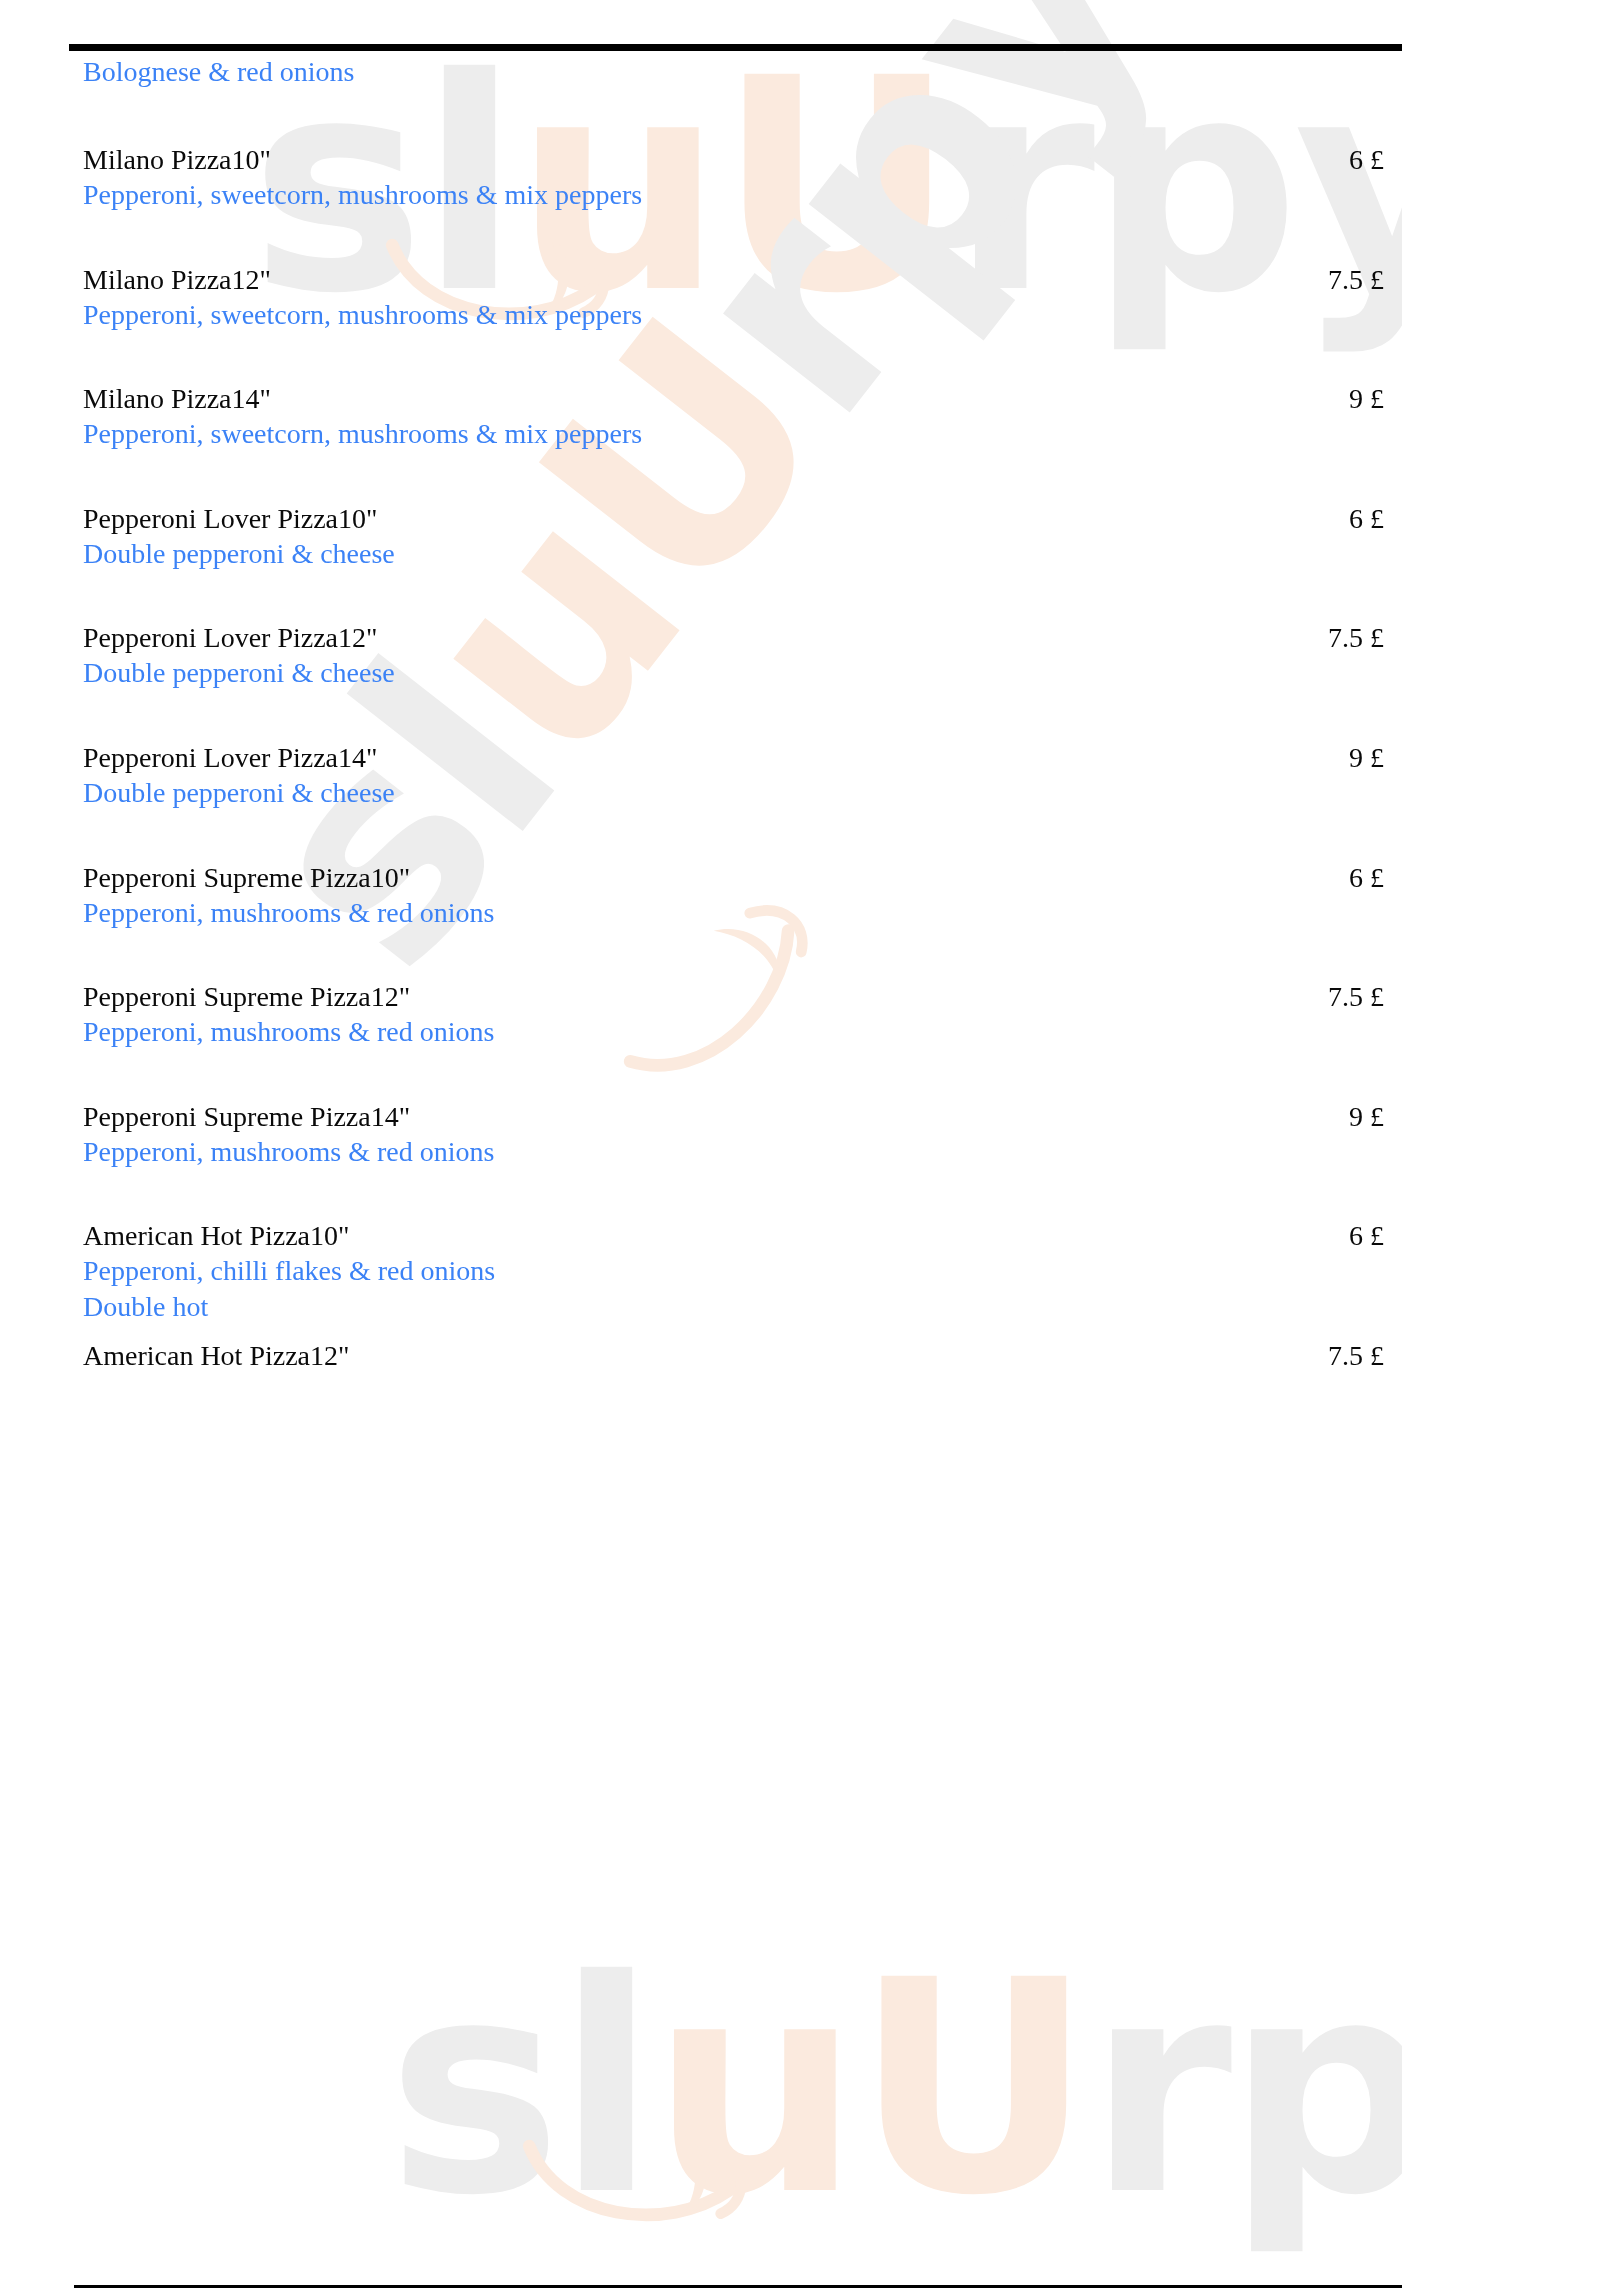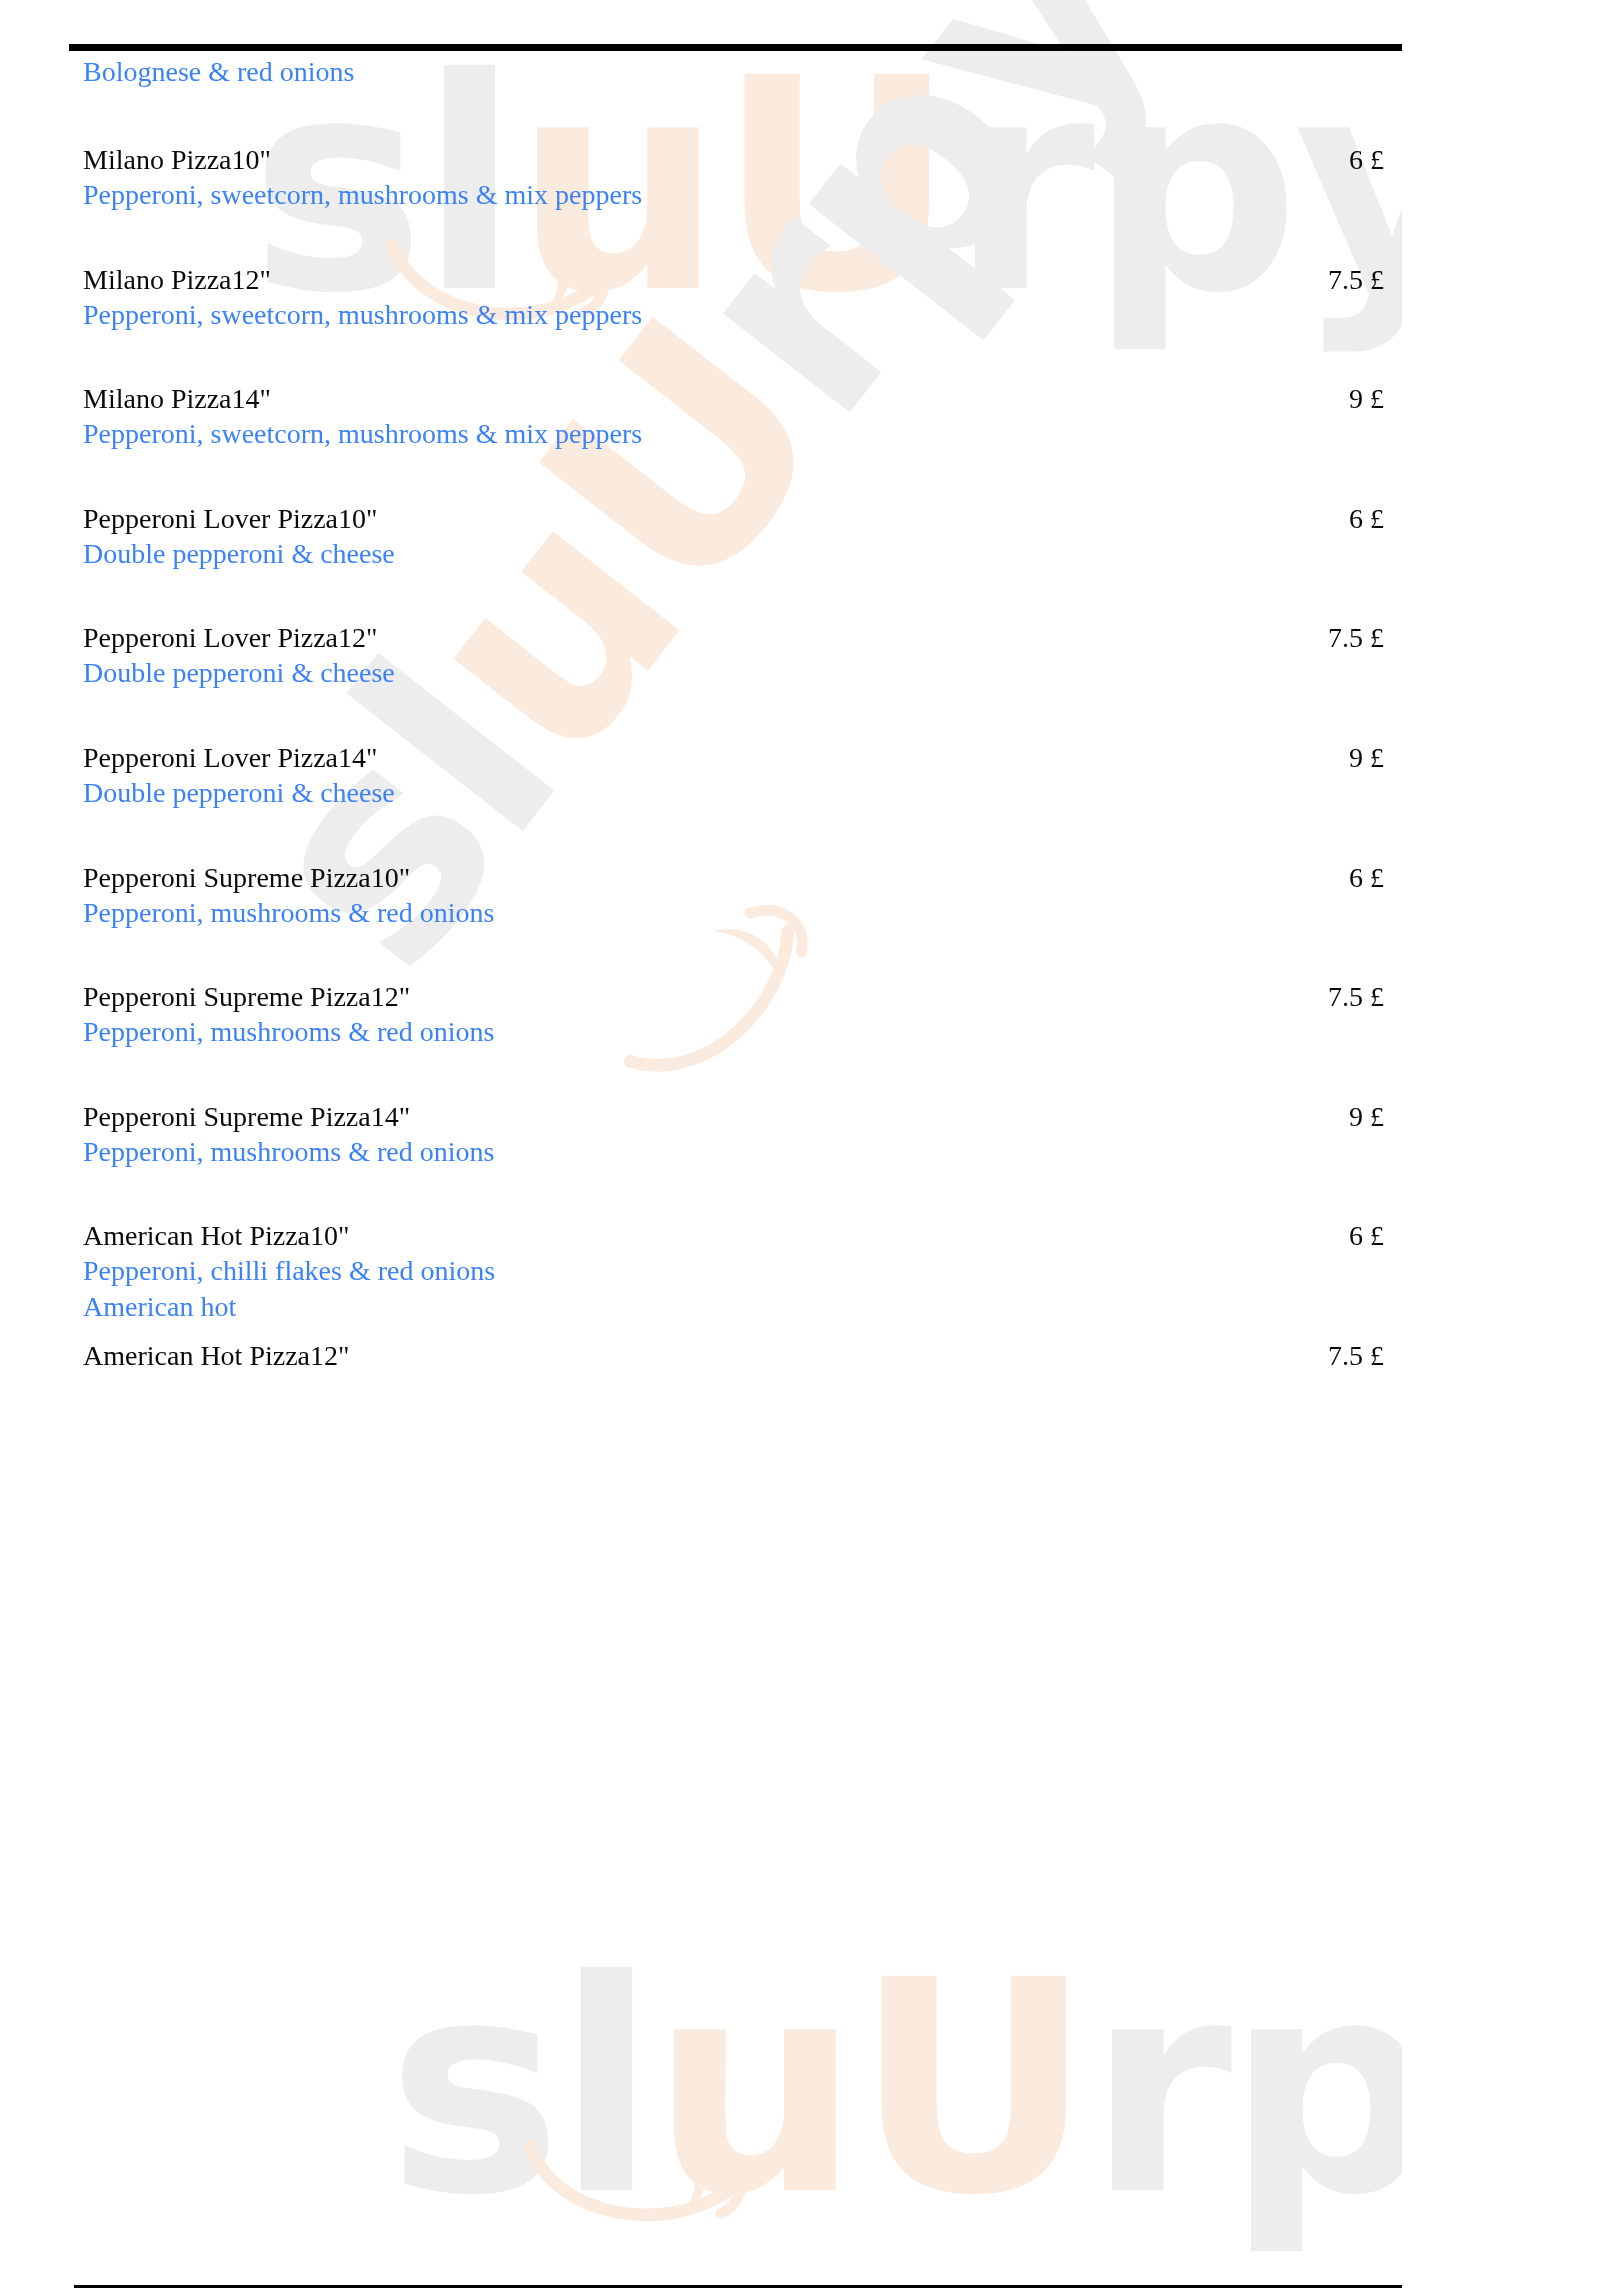--- a/index.html
+++ b/index.html
@@ -216,21 +216,21 @@
           <div class="item-price">9 £</div>
         </div>
         <div class="item-desc" style="top: 35px;">Pepperoni, mushrooms &amp; red onions</div>
       </div>
       <div class="item" style="top: 1218px;">
         <div class="item-head">
           <div class="item-name">American Hot Pizza10"</div>
           <div class="item-price">6 £</div>
         </div>
         <div class="item-desc" style="top: 35px;">Pepperoni, chilli flakes &amp; red onions</div>
-        <div class="item-desc" style="top: 71px;">American hot</div>
+        <div class="item-desc" style="top: 71px;">Double hot</div>
       </div>
       <div class="item" style="top: 1338px;">
         <div class="item-head">
           <div class="item-name">American Hot Pizza12"</div>
           <div class="item-price">7.5 £</div>
         </div>
       </div>
     </div>
 
 </div>

